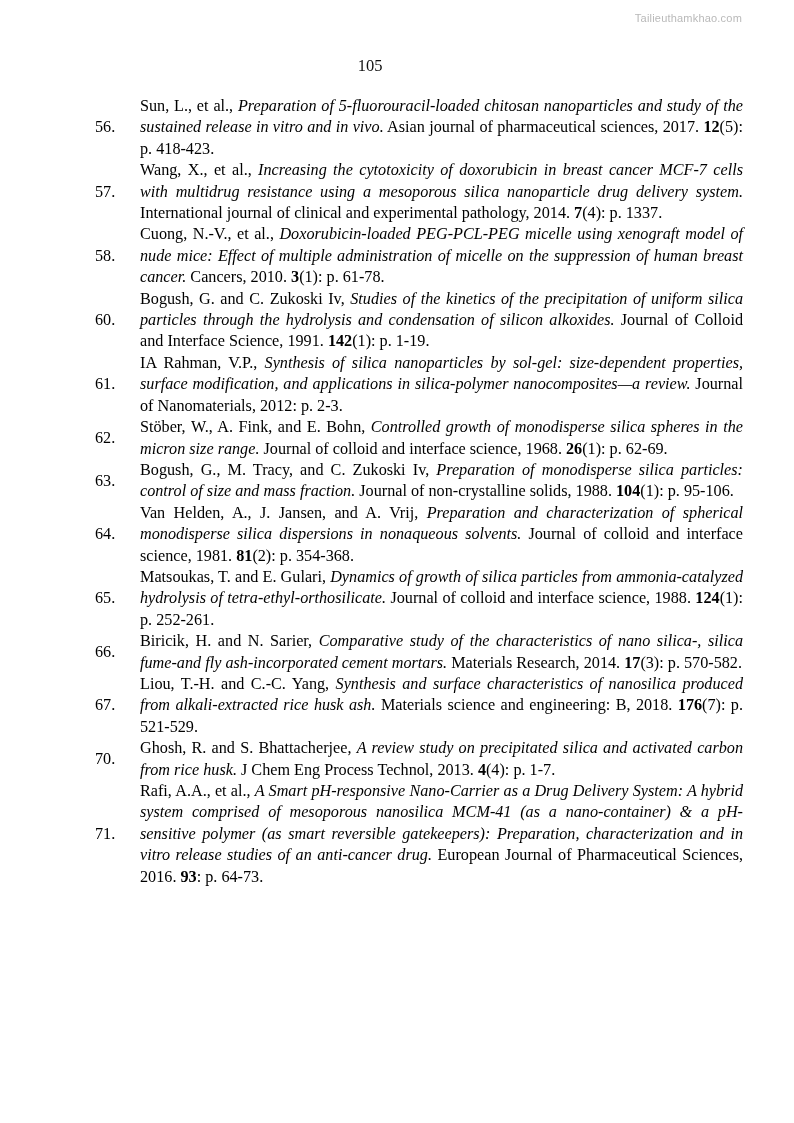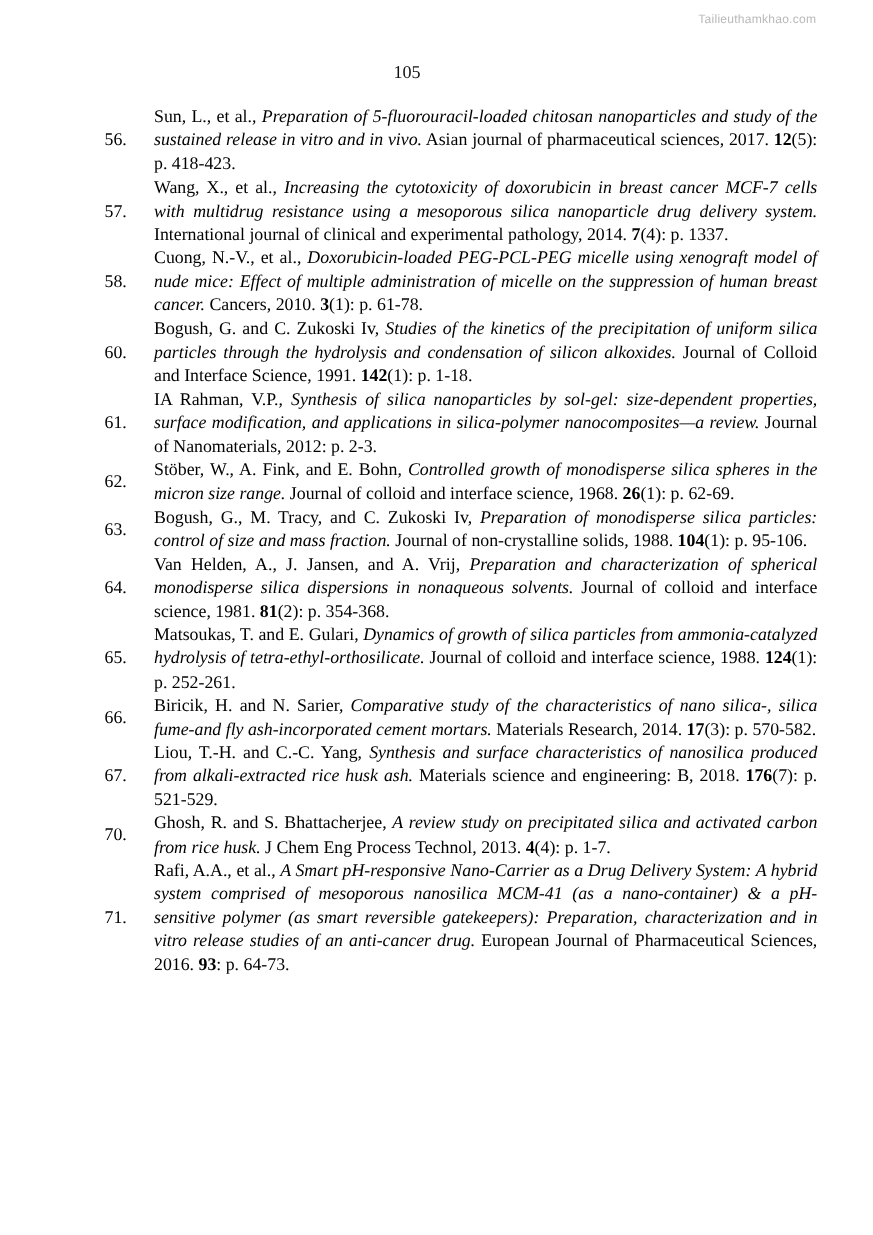--- a/index.html
+++ b/index.html
@@ -105,21 +105,21 @@
       <li class="reference-item">
         <span class="ref-number">57.</span>
         <span class="ref-text"><span>Wang, X., et al., </span><i>Increasing the cytotoxicity of doxorubicin in breast cancer MCF-7 cells with multidrug resistance using a mesoporous silica nanoparticle drug delivery system.</i><span> International journal of clinical and experimental pathology, 2014. </span><b>7</b><span>(4): p. 1337.</span></span>
       </li>
       <li class="reference-item">
         <span class="ref-number">58.</span>
         <span class="ref-text"><span>Cuong, N.-V., et al., </span><i>Doxorubicin-loaded PEG-PCL-PEG micelle using xenograft model of nude mice: Effect of multiple administration of micelle on the suppression of human breast cancer.</i><span> Cancers, 2010. </span><b>3</b><span>(1): p. 61-78.</span></span>
       </li>
       <li class="reference-item">
         <span class="ref-number">60.</span>
-        <span class="ref-text"><span>Bogush, G. and C. Zukoski Iv, </span><i>Studies of the kinetics of the precipitation of uniform silica particles through the hydrolysis and condensation of silicon alkoxides.</i><span> Journal of Colloid and Interface Science, 1991. </span><b>142</b><span>(1): p. 1-18.</span></span>
+        <span class="ref-text"><span>Bogush, G. and C. Zukoski Iv, </span><i>Studies of the kinetics of the precipitation of uniform silica particles through the hydrolysis and condensation of silicon alkoxides.</i><span> Journal of Colloid and Interface Science, 1991. </span><b>142</b><span>(1): p. 1-19.</span></span>
       </li>
       <li class="reference-item">
         <span class="ref-number">61.</span>
         <span class="ref-text"><span>IA Rahman, V.P., </span><i>Synthesis of silica nanoparticles by sol-gel: size-dependent properties, surface modification, and applications in silica-polymer nanocomposites—a review.</i><span> Journal of Nanomaterials, 2012: p. 2-3.</span></span>
       </li>
       <li class="reference-item">
         <span class="ref-number">62.</span>
         <span class="ref-text"><span>Stöber, W., A. Fink, and E. Bohn, </span><i>Controlled growth of monodisperse silica spheres in the micron size range.</i><span> Journal of colloid and interface science, 1968. </span><b>26</b><span>(1): p. 62-69.</span></span>
       </li>
       <li class="reference-item">

